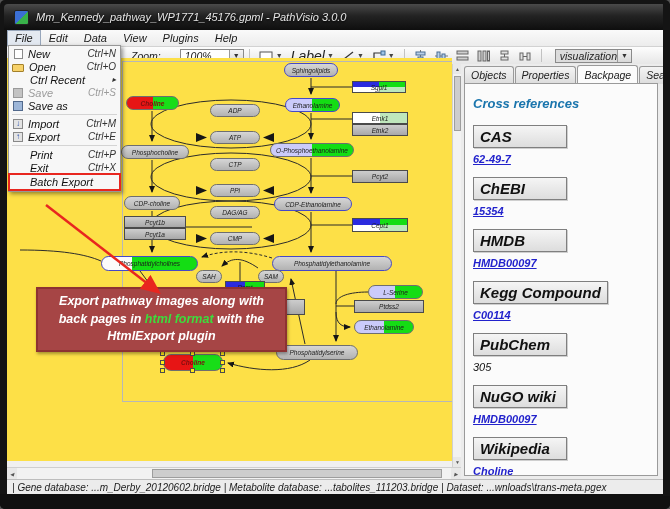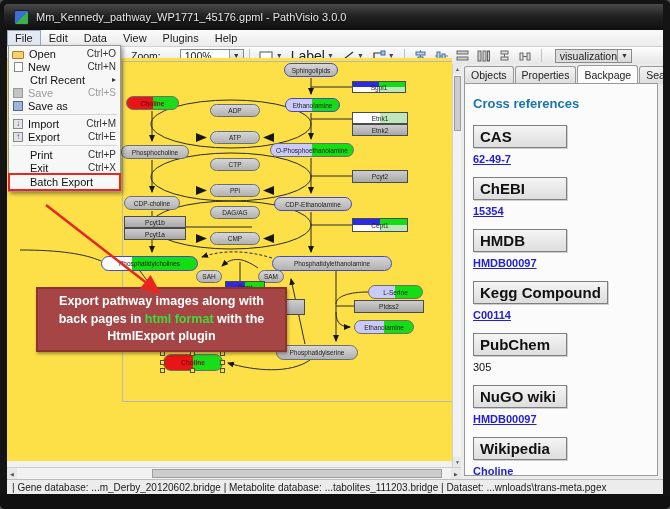--- a/index.html
+++ b/index.html
@@ -1,17 +1,17 @@
 <!DOCTYPE html>
 <html><head>
 <meta charset="utf-8">
 <style>
   html,body{margin:0;padding:0;background:#555;}
   #stage{position:relative;width:670px;height:509px;background:#141414;border-radius:5px;overflow:hidden;
-         font-family:"Liberation Sans",sans-serif;}
+         font-family:"Liberation Sans",sans-serif;font-style:italic;}
   
   .titlebar{position:absolute;left:4px;top:4px;width:662px;height:26px;border-radius:4px 4px 0 0;
     background:linear-gradient(#4a4a4a,#232323 45%,#0e0e0e);display:flex;align-items:center;padding-left:10px;box-sizing:border-box;}
   .appicon{width:13px;height:13px;border-radius:2px;background:linear-gradient(135deg,#3b6fd4 50%,#39b24a 50%);border:1px solid #222;margin-right:7px;}
   .title-text{color:#e6e6e6;font-size:11px;text-shadow:0 1px 2px #000;white-space:nowrap;}
   
   .winbody{position:absolute;left:7px;top:30px;width:656px;height:464px;background:#f0f0f0;}
   .menubar{position:absolute;left:0;top:0;width:100%;height:16px;background:linear-gradient(#fafafa,#ececec);
     border-bottom:1px solid #d2d2d2;display:flex;align-items:stretch;font-size:11px;color:#1a1a1a;}
   .mitem{padding:1px 8px;display:flex;align-items:center;cursor:default;}
@@ -374,28 +374,28 @@
       </div>
     </div>
 
     <div class="statusbar">
       <span>| Gene database: ...m_Derby_20120602.bridge | Metabolite database: ...tabolites_111203.bridge | Dataset: ...wnloads\trans-meta.pgex</span>
     </div>
   </div>
 
   <div class="filemenu">
       <div class="mrow">
+        <span class="mi mi-new"></span>
+        <span class="mlabel">New</span>
+        <span class="mshort">Ctrl+N</span>
+      </div>
+      <div class="mrow">
         <span class="mi mi-open"></span>
         <span class="mlabel">Open</span>
         <span class="mshort">Ctrl+O</span>
-      </div>
-      <div class="mrow">
-        <span class="mi mi-new"></span>
-        <span class="mlabel">New</span>
-        <span class="mshort">Ctrl+N</span>
       </div>
       <div class="mrow">
         <span class="mi"></span>
         <span class="mlabel">Ctrl Recent</span>
         <span class="mshort subarrow">▸</span>
       </div>
       <div class="mrow dis">
         <span class="mi mi-save g"></span>
         <span class="mlabel">Save</span>
         <span class="mshort">Ctrl+S</span>

